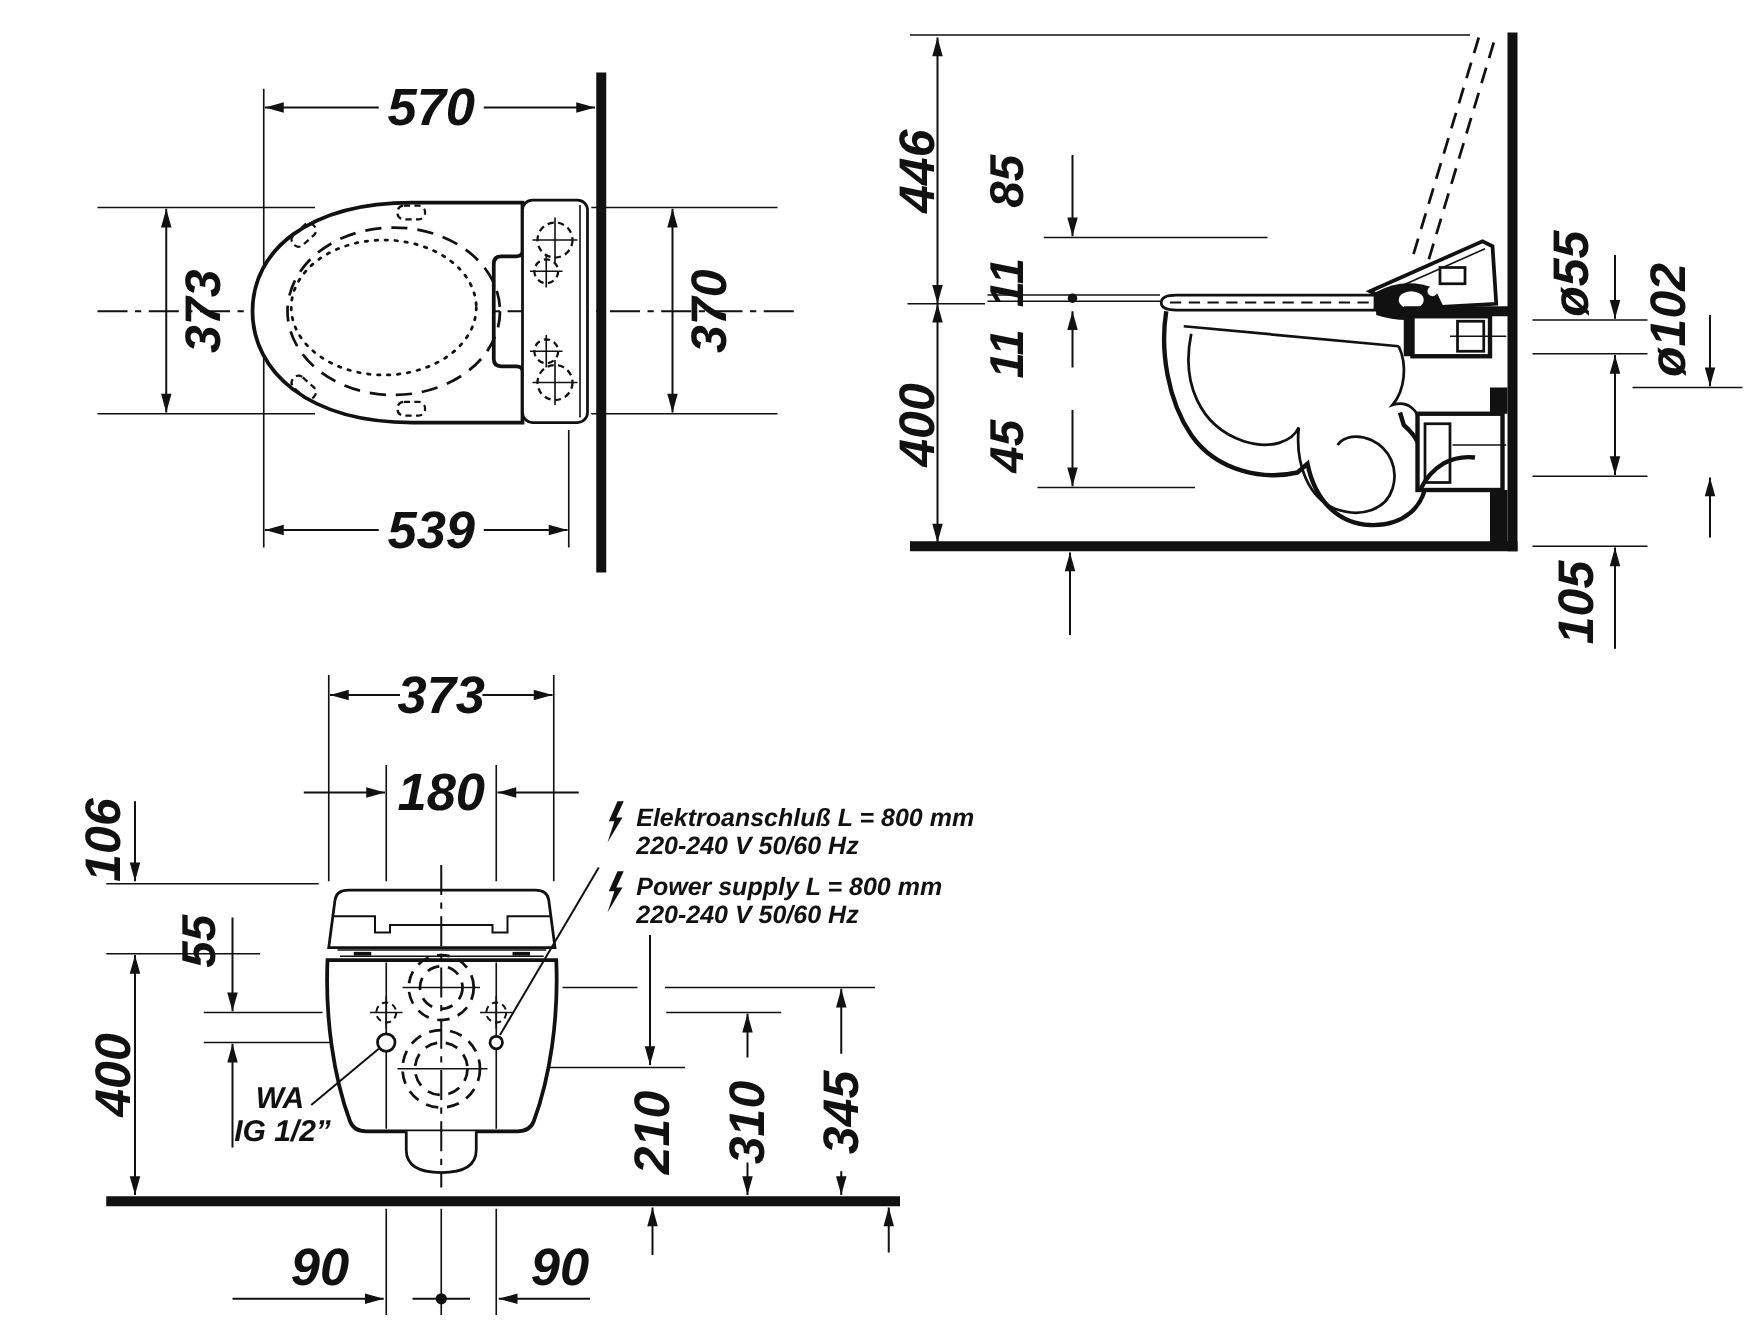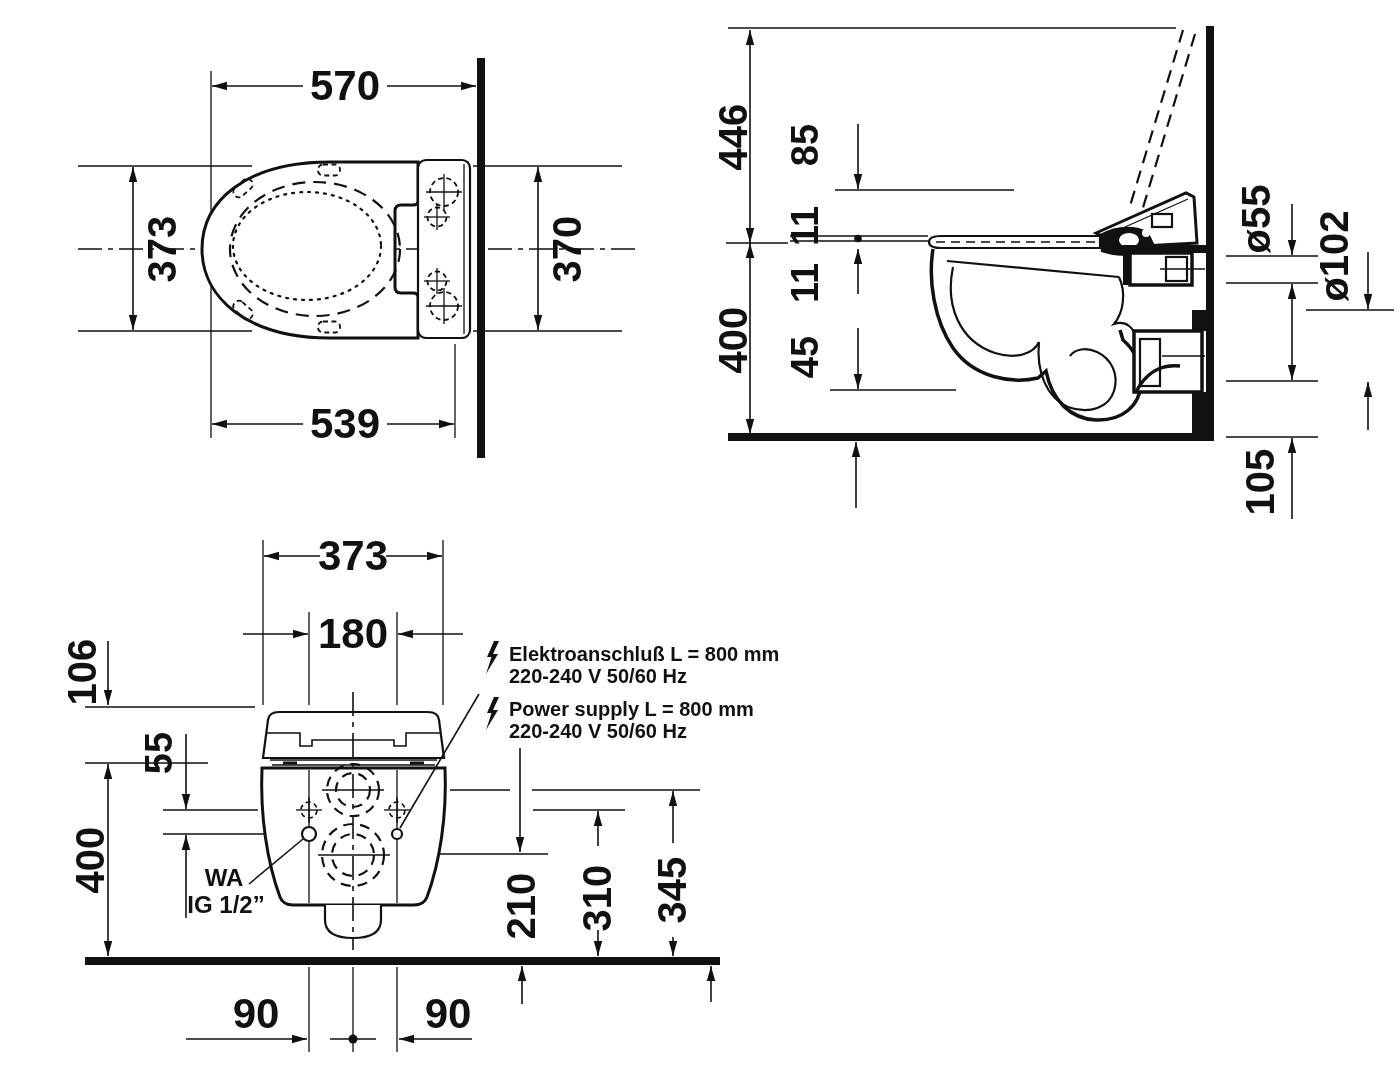--- a/index.html
+++ b/index.html
@@ -1,16 +1,16 @@
 <!DOCTYPE html>
 <html><head>
 <meta charset="utf-8">
 <style>
   html,body{margin:0;padding:0;background:#ffffff;}
-  .stage{width:1400px;height:1072px;background:#ffffff;position:relative;overflow:hidden;}
+  .stage{width:1400px;height:1072px;background:#ffffff;position:relative;overflow:hidden;font-style:italic;}
   svg{display:block;}
   text{fill:#111;font-family:"Liberation Sans",sans-serif;font-weight:bold;}
   .d42{font-size:42px;}
   .d40{font-size:40px;}
   .d38{font-size:38px;}
   .lbl24{font-size:24px;}
   .lbl20{font-size:20px;}
   .ink{stroke:#111;fill:none;}
   .w1{stroke-width:1.3px;}
   .w16{stroke-width:1.6px;}

